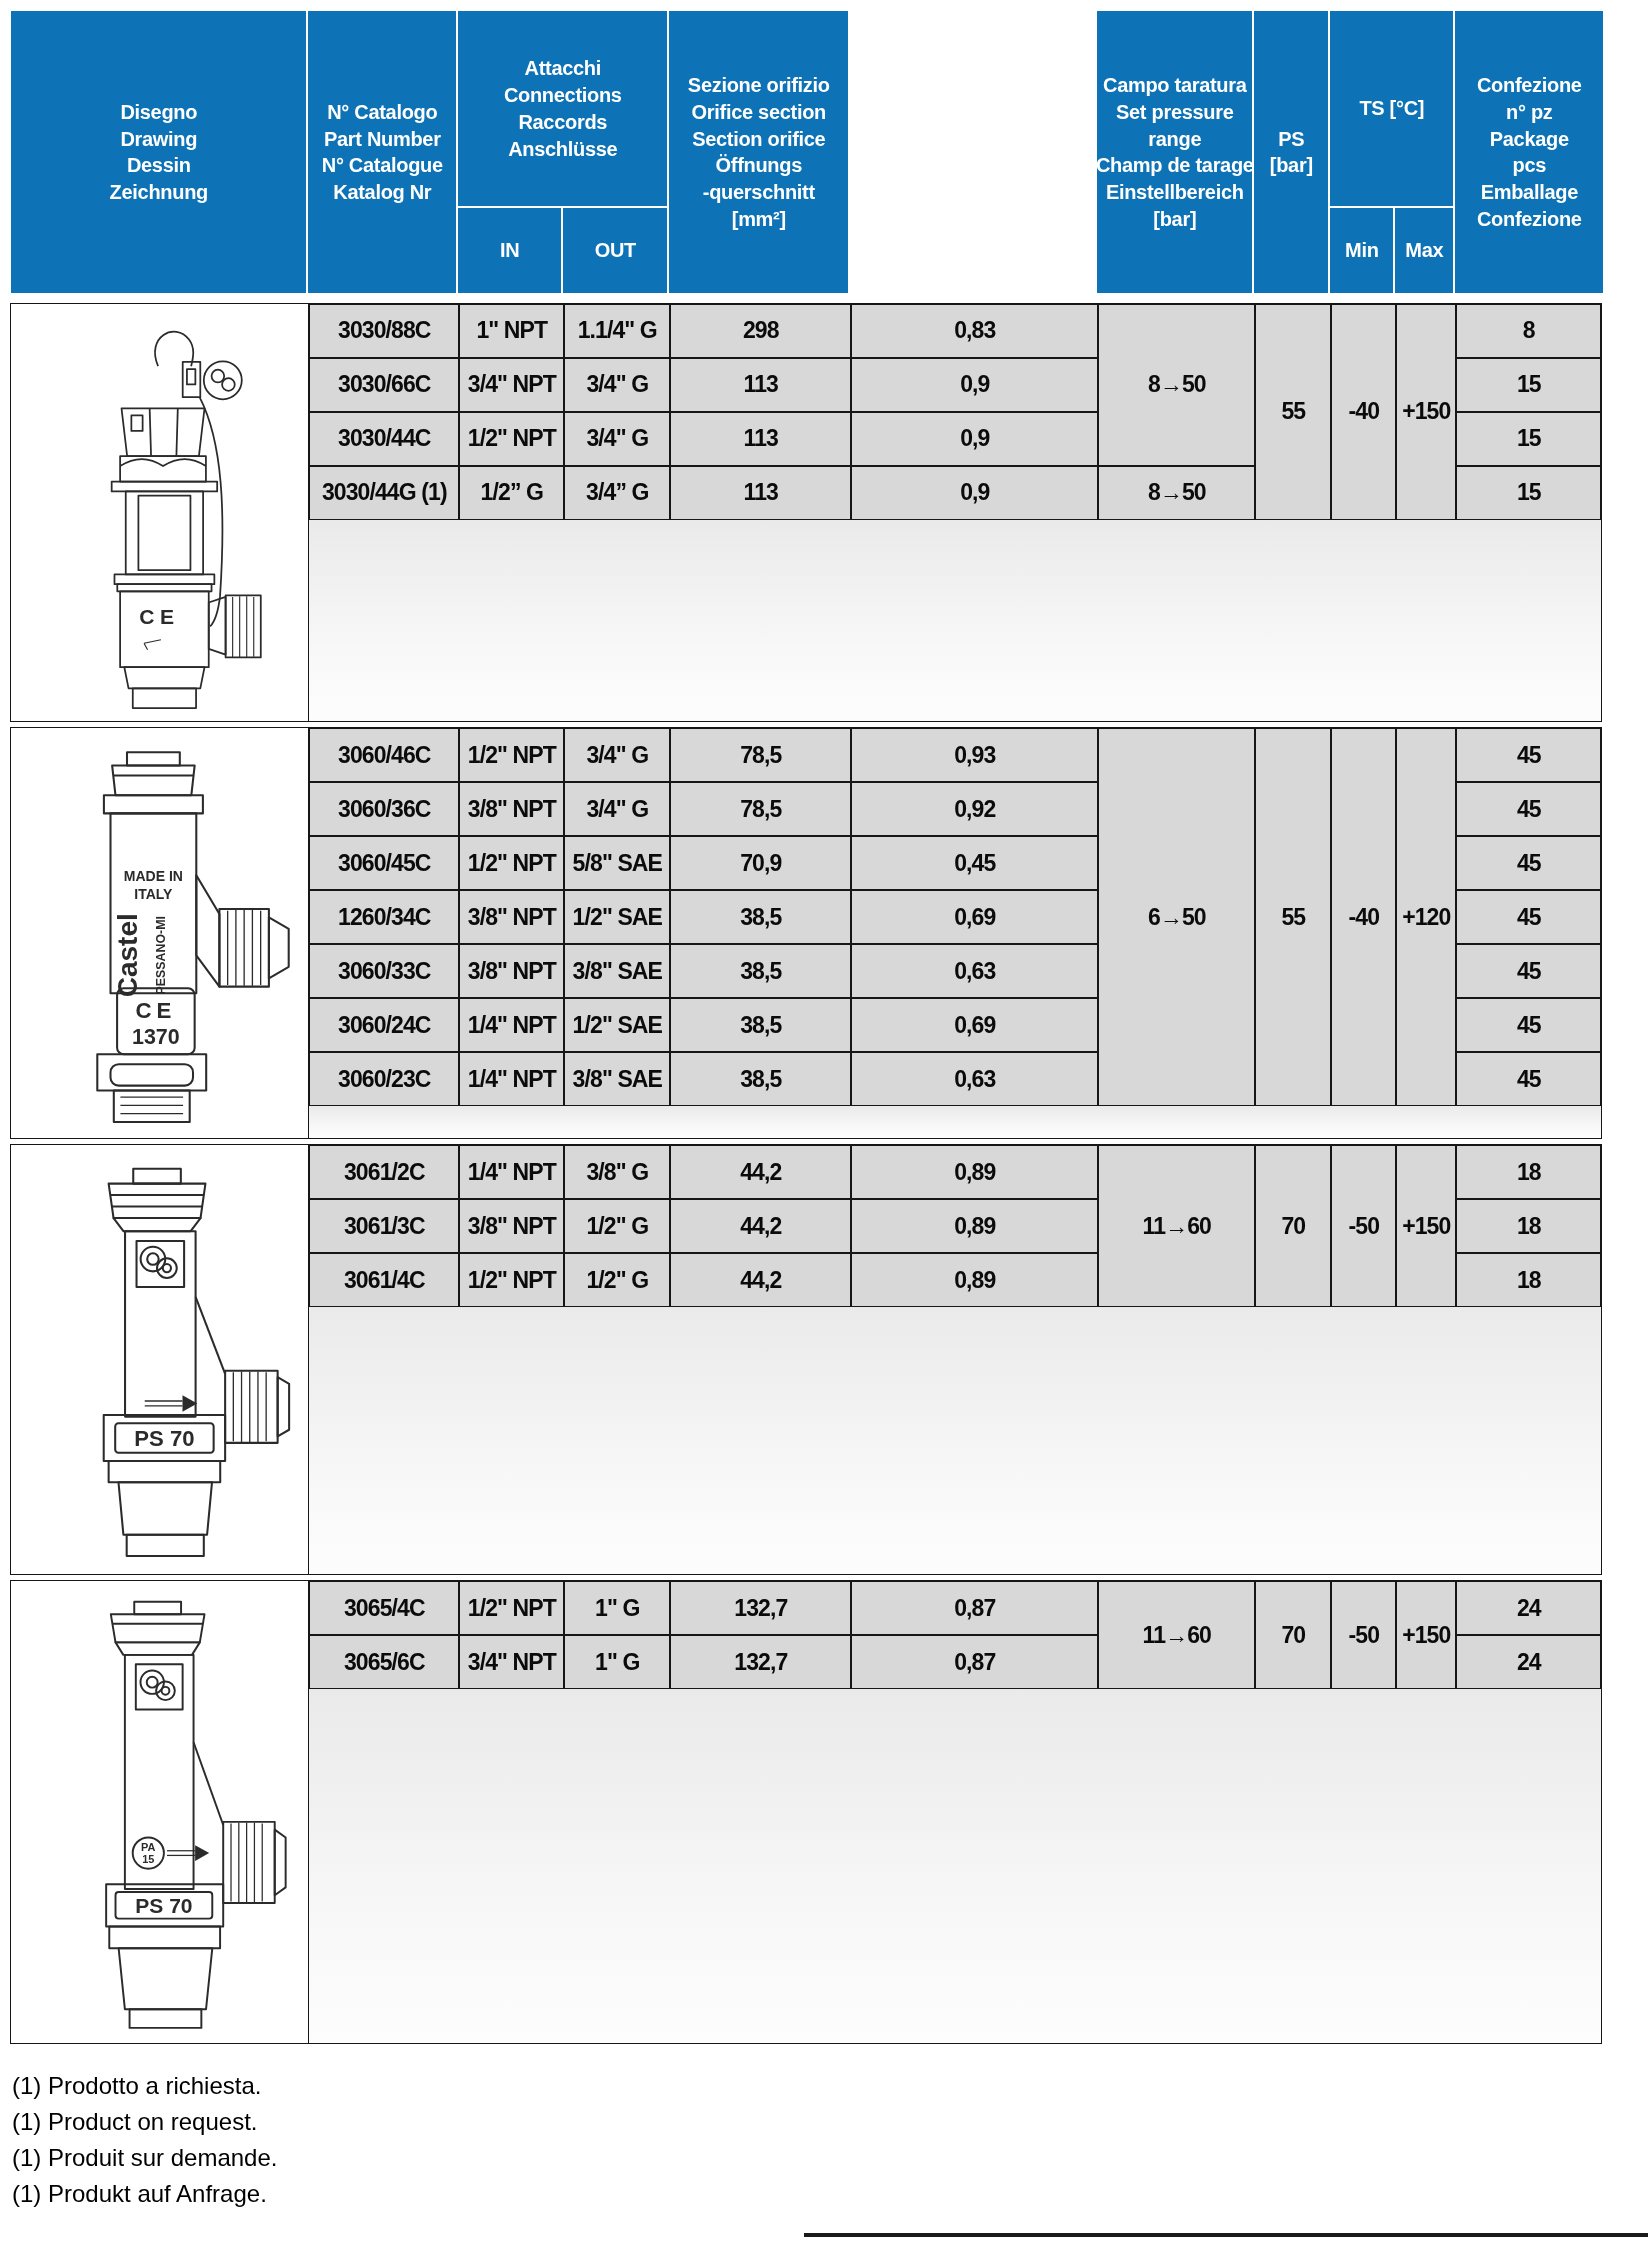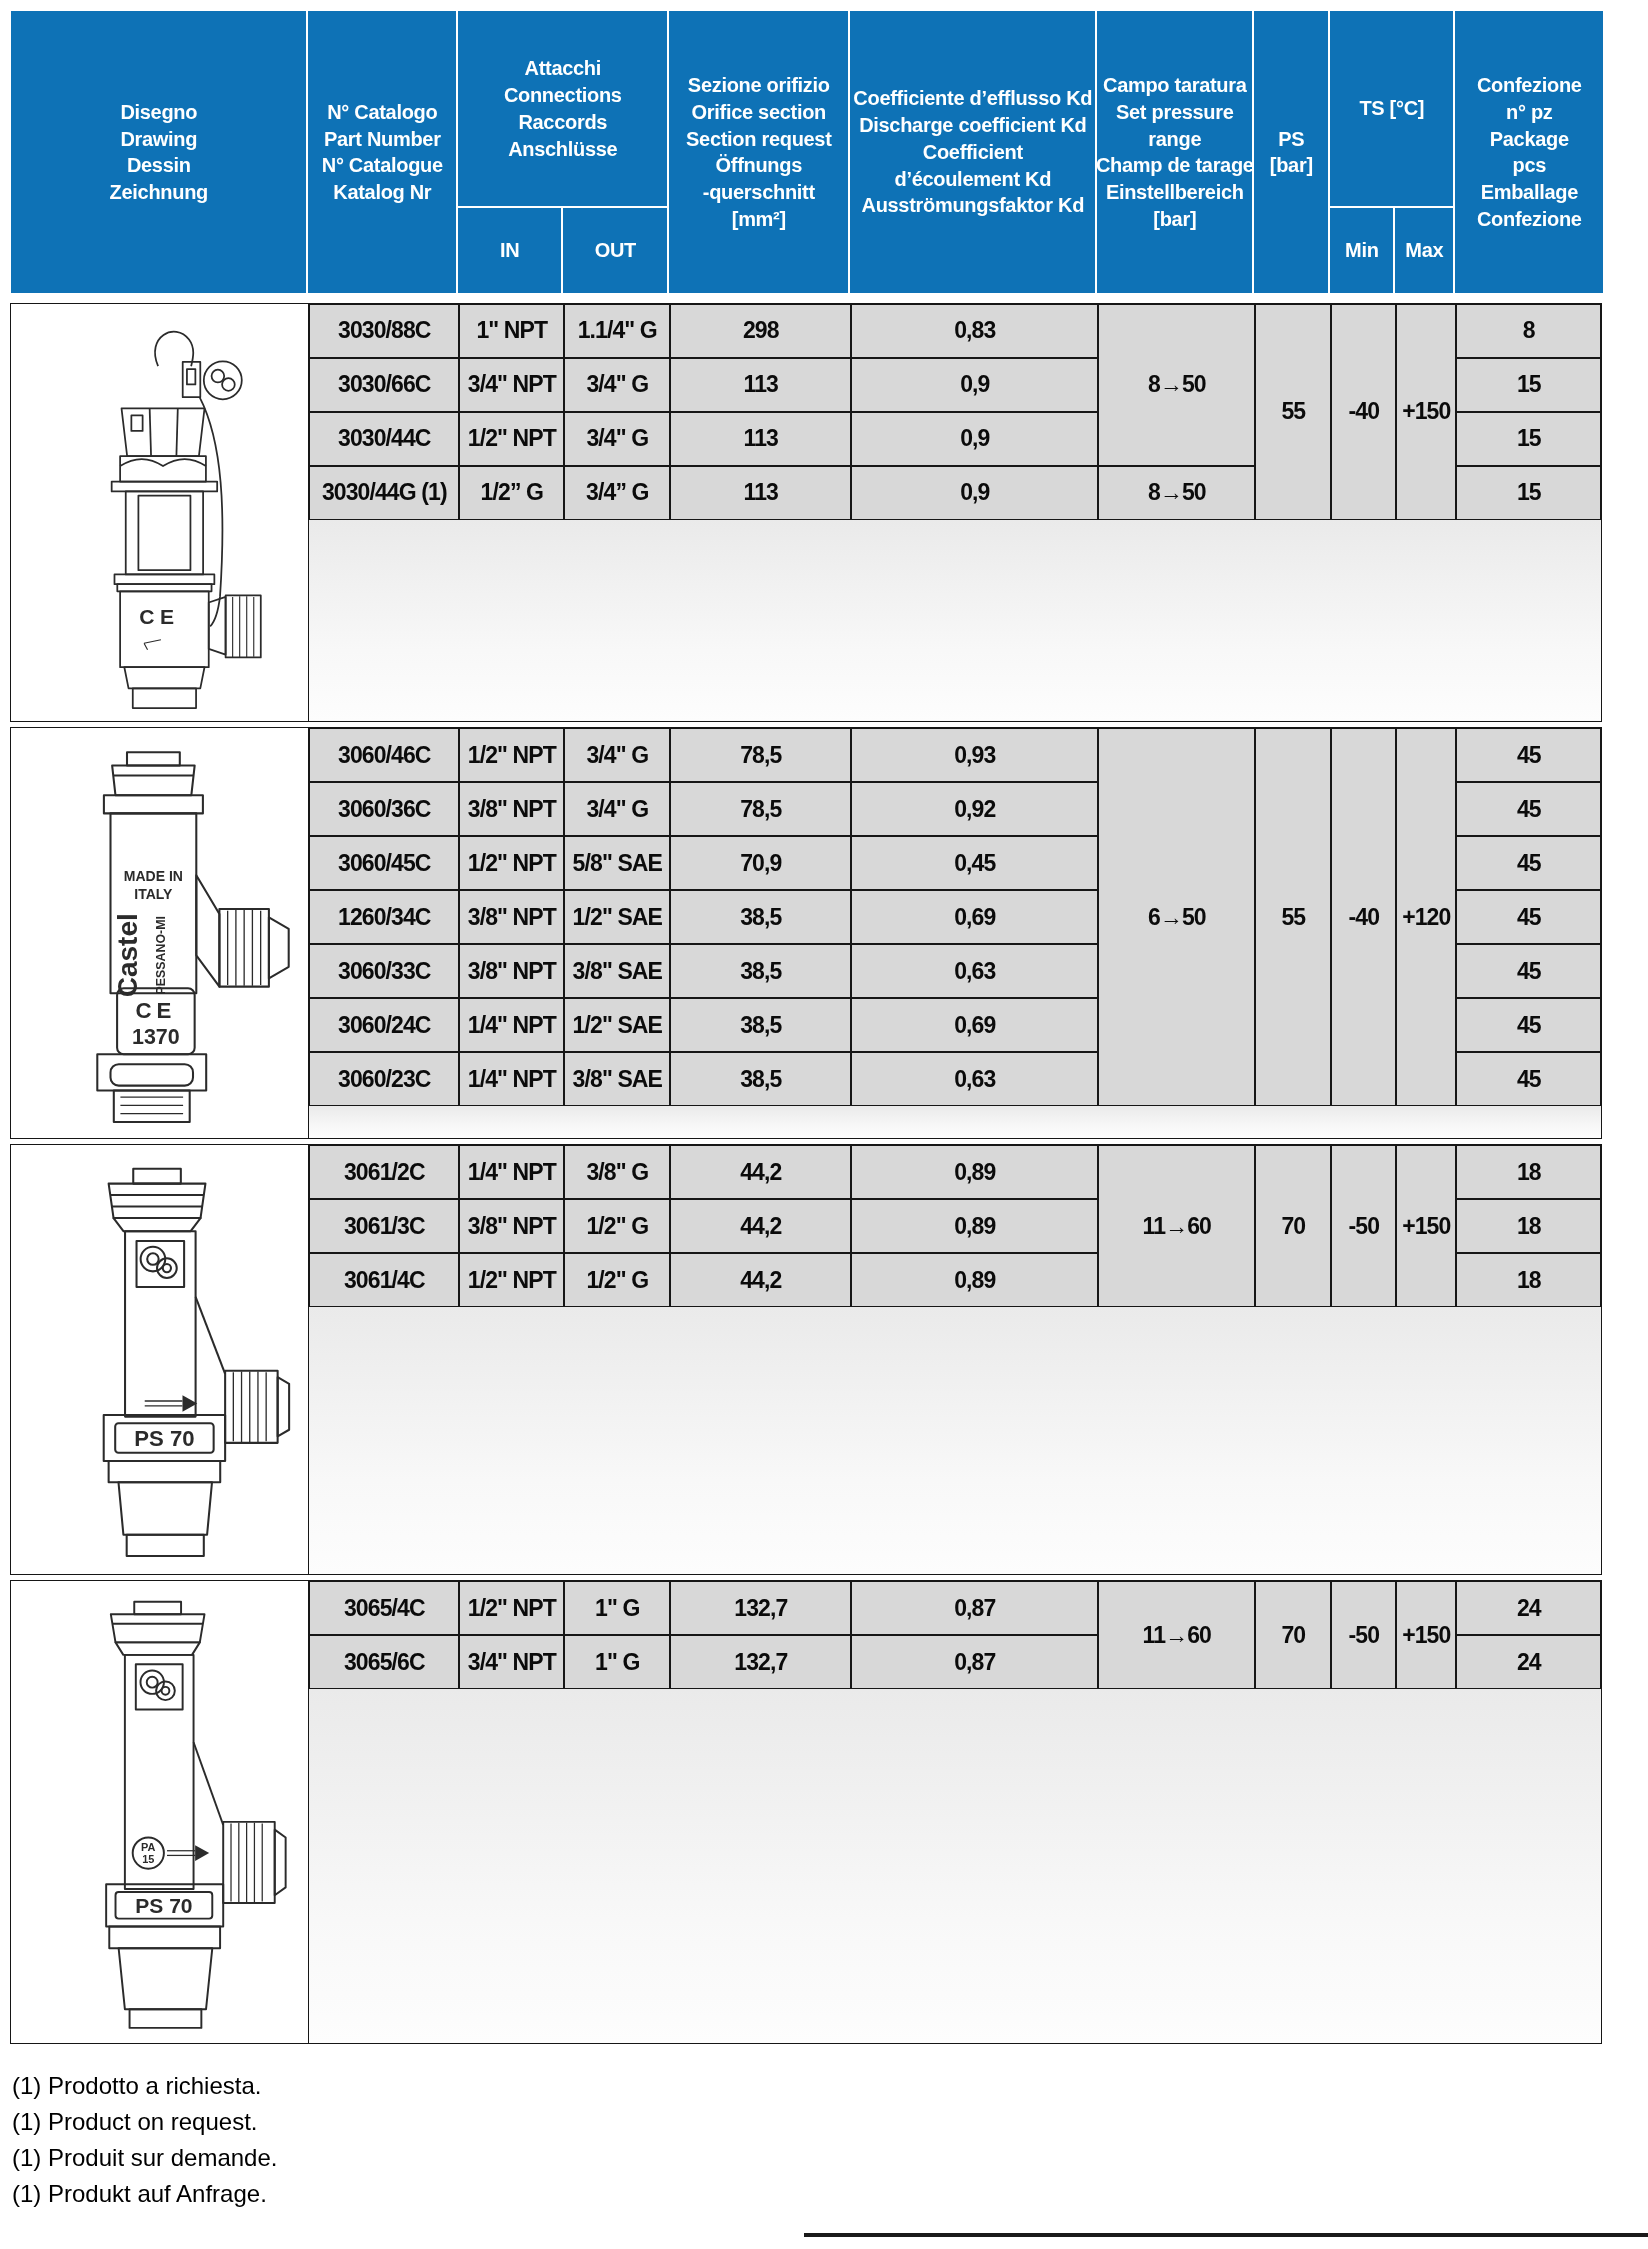--- a/index.html
+++ b/index.html
@@ -67,31 +67,24 @@
     </div>
     <div class="hc" style="grid-area:2/3/3/4">
       <div class="hl">IN</div>
     </div>
     <div class="hc" style="grid-area:2/4/3/5">
       <div class="hl">OUT</div>
     </div>
     <div class="hc" style="grid-area:1/5/3/6">
       <div class="hl">Sezione orifizio</div>
       <div class="hl">Orifice section</div>
-      <div class="hl">Section request</div>
+      <div class="hl">Section orifice</div>
       <div class="hl">Öffnungs</div>
       <div class="hl">-querschnitt</div>
       <div class="hl">[mm²]</div>
-    </div>
-    <div class="hc" style="grid-area:1/6/3/7">
-      <div class="hl">Coefficiente d’efflusso Kd</div>
-      <div class="hl">Discharge coefficient Kd</div>
-      <div class="hl">Coefficient</div>
-      <div class="hl">d’écoulement Kd</div>
-      <div class="hl">Ausströmungsfaktor Kd</div>
     </div>
     <div class="hc" style="grid-area:1/7/3/8">
       <div class="hl">Campo taratura</div>
       <div class="hl">Set pressure</div>
       <div class="hl">range</div>
       <div class="hl">Champ de tarage</div>
       <div class="hl">Einstellbereich</div>
       <div class="hl">[bar]</div>
     </div>
     <div class="hc" style="grid-area:1/8/3/9">

